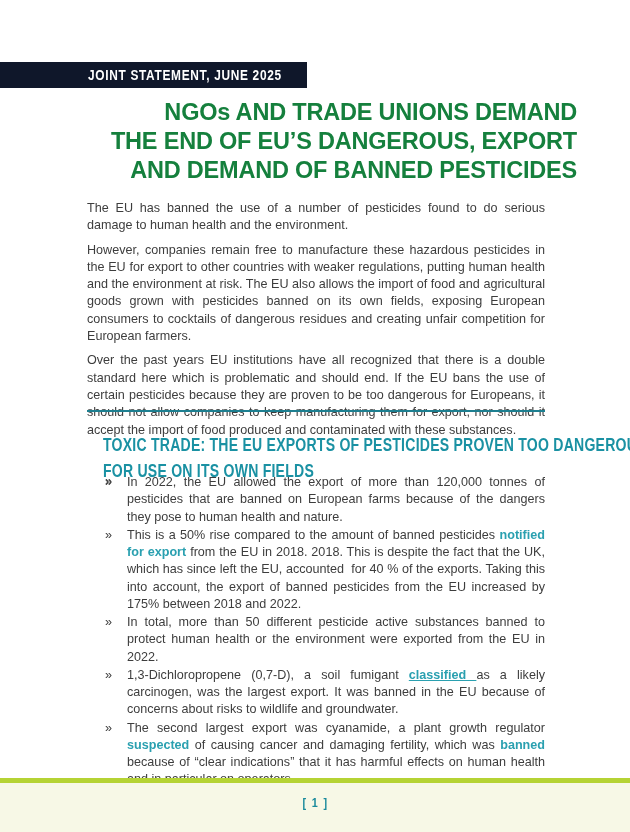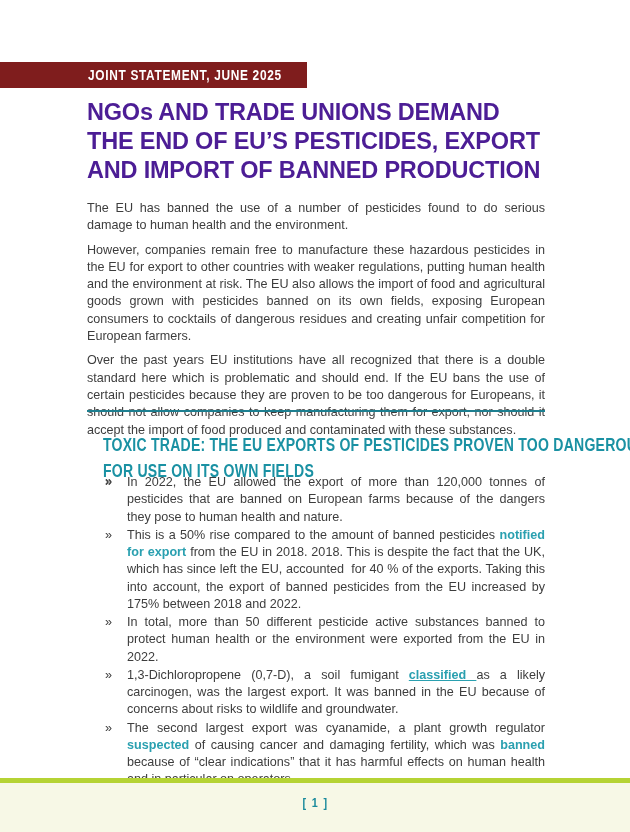--- a/index.html
+++ b/index.html
@@ -3,31 +3,31 @@
 <meta charset="utf-8">
 <style>
   html, body { margin:0; padding:0; }
   body {
     width:630px; height:832px; background:#ffffff; position:relative;
     overflow:hidden; font-family:"Liberation Sans", sans-serif;
     -webkit-font-smoothing:antialiased;
   }
   .banner {
     position:absolute; left:0; top:62px; width:307px; height:26px;
-    background:#7f1d1d; display:flex; align-items:center;
+    background:#0f172a; display:flex; align-items:center;
   }
   .banner-text {
     color:#ffffff; font-weight:bold; font-size:14px; letter-spacing:0.8px;
     margin-left:88px; white-space:nowrap;
     transform:scaleX(0.85); transform-origin:left center;
   }
   .title { position:absolute; left:87px; top:98px; width:490px; margin:0; }
   .title span {
-    display:block; color:#4c1d95; font-size:23.5px; font-weight:bold;
-    line-height:29px; letter-spacing:-0.2px;
+    display:block; color:#15803d; font-size:23.5px; font-weight:bold;
+    line-height:29px; letter-spacing:-0.2px;text-align:right;
   }
   .intro { position:absolute; left:87px; top:193px; width:458px; }
   .intro p {
     margin:7px 0 5px 0; font-size:12.6px; line-height:17.3px;
     color:#3d3d3d; text-align:justify;
   }
   .rule {
     position:absolute; left:87px; top:410px; width:458px; height:2px;
     background:#1d7f90;
   }
@@ -63,22 +63,22 @@
 </style>
 </head>
 <body>
 
 <div class="banner">
   <span class="banner-text">JOINT STATEMENT, JUNE 2025</span>
 </div>
 
 <h1 class="title" id="title">
     <span>NGOs AND TRADE UNIONS DEMAND</span>
-    <span>THE END OF EU’S PESTICIDES, EXPORT</span>
-    <span>AND IMPORT OF BANNED PRODUCTION</span>
+    <span>THE END OF EU’S DANGEROUS, EXPORT</span>
+    <span>AND DEMAND OF BANNED PESTICIDES</span>
   </h1>
 
 <div class="intro" id="intro">
     <p>The EU has banned the use of a number of pesticides found to do serious damage to human health and the environment.</p>
     <p>However, companies remain free to manufacture these hazardous pesticides in the EU for export to other countries with weaker regulations, putting human health and the environment at risk. The EU also allows the import of food and agricultural goods grown with pesticides banned on its own fields, exposing European consumers to cocktails of dangerous residues and creating unfair competition for European farmers.</p>
     <p>Over the past years EU institutions have all recognized that there is a double standard here which is problematic and should end. If the EU bans the use of certain pesticides because they are proven to be too dangerous for Europeans, it should not allow companies to keep manufacturing them for export, nor should it accept the import of food produced and contaminated with these substances.</p>
   </div>
 
 <div class="rule"></div>
 

